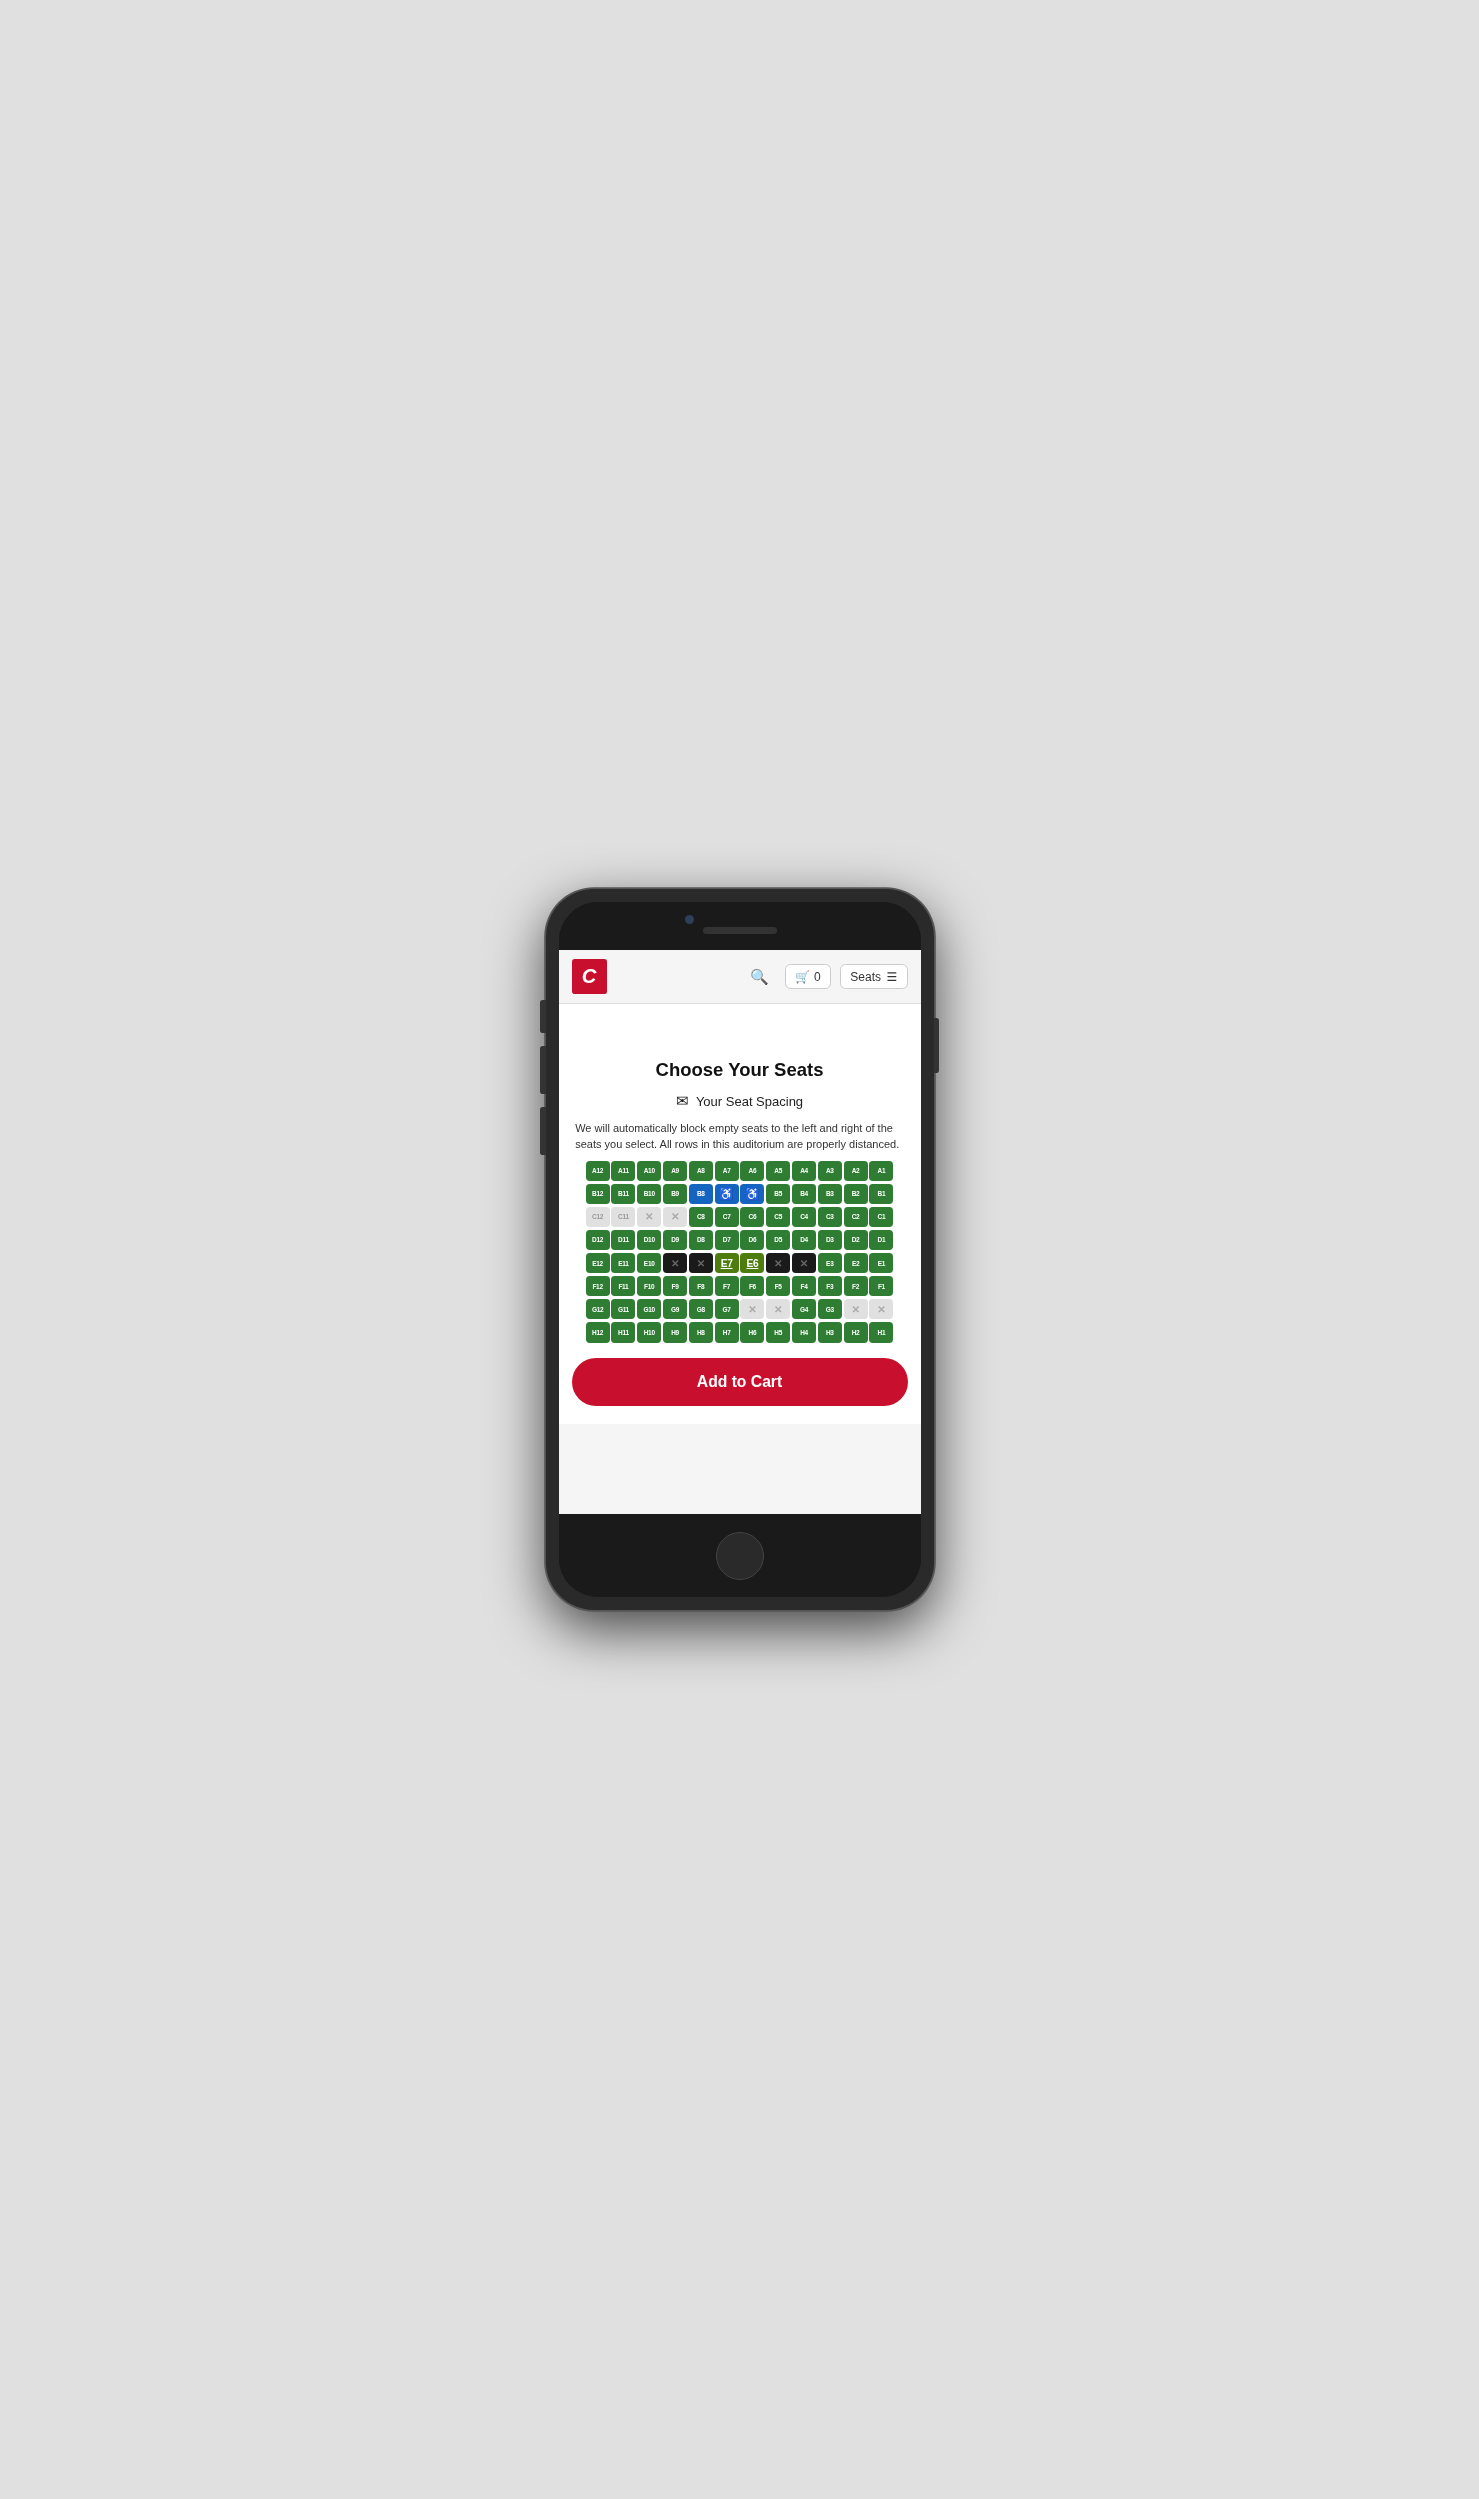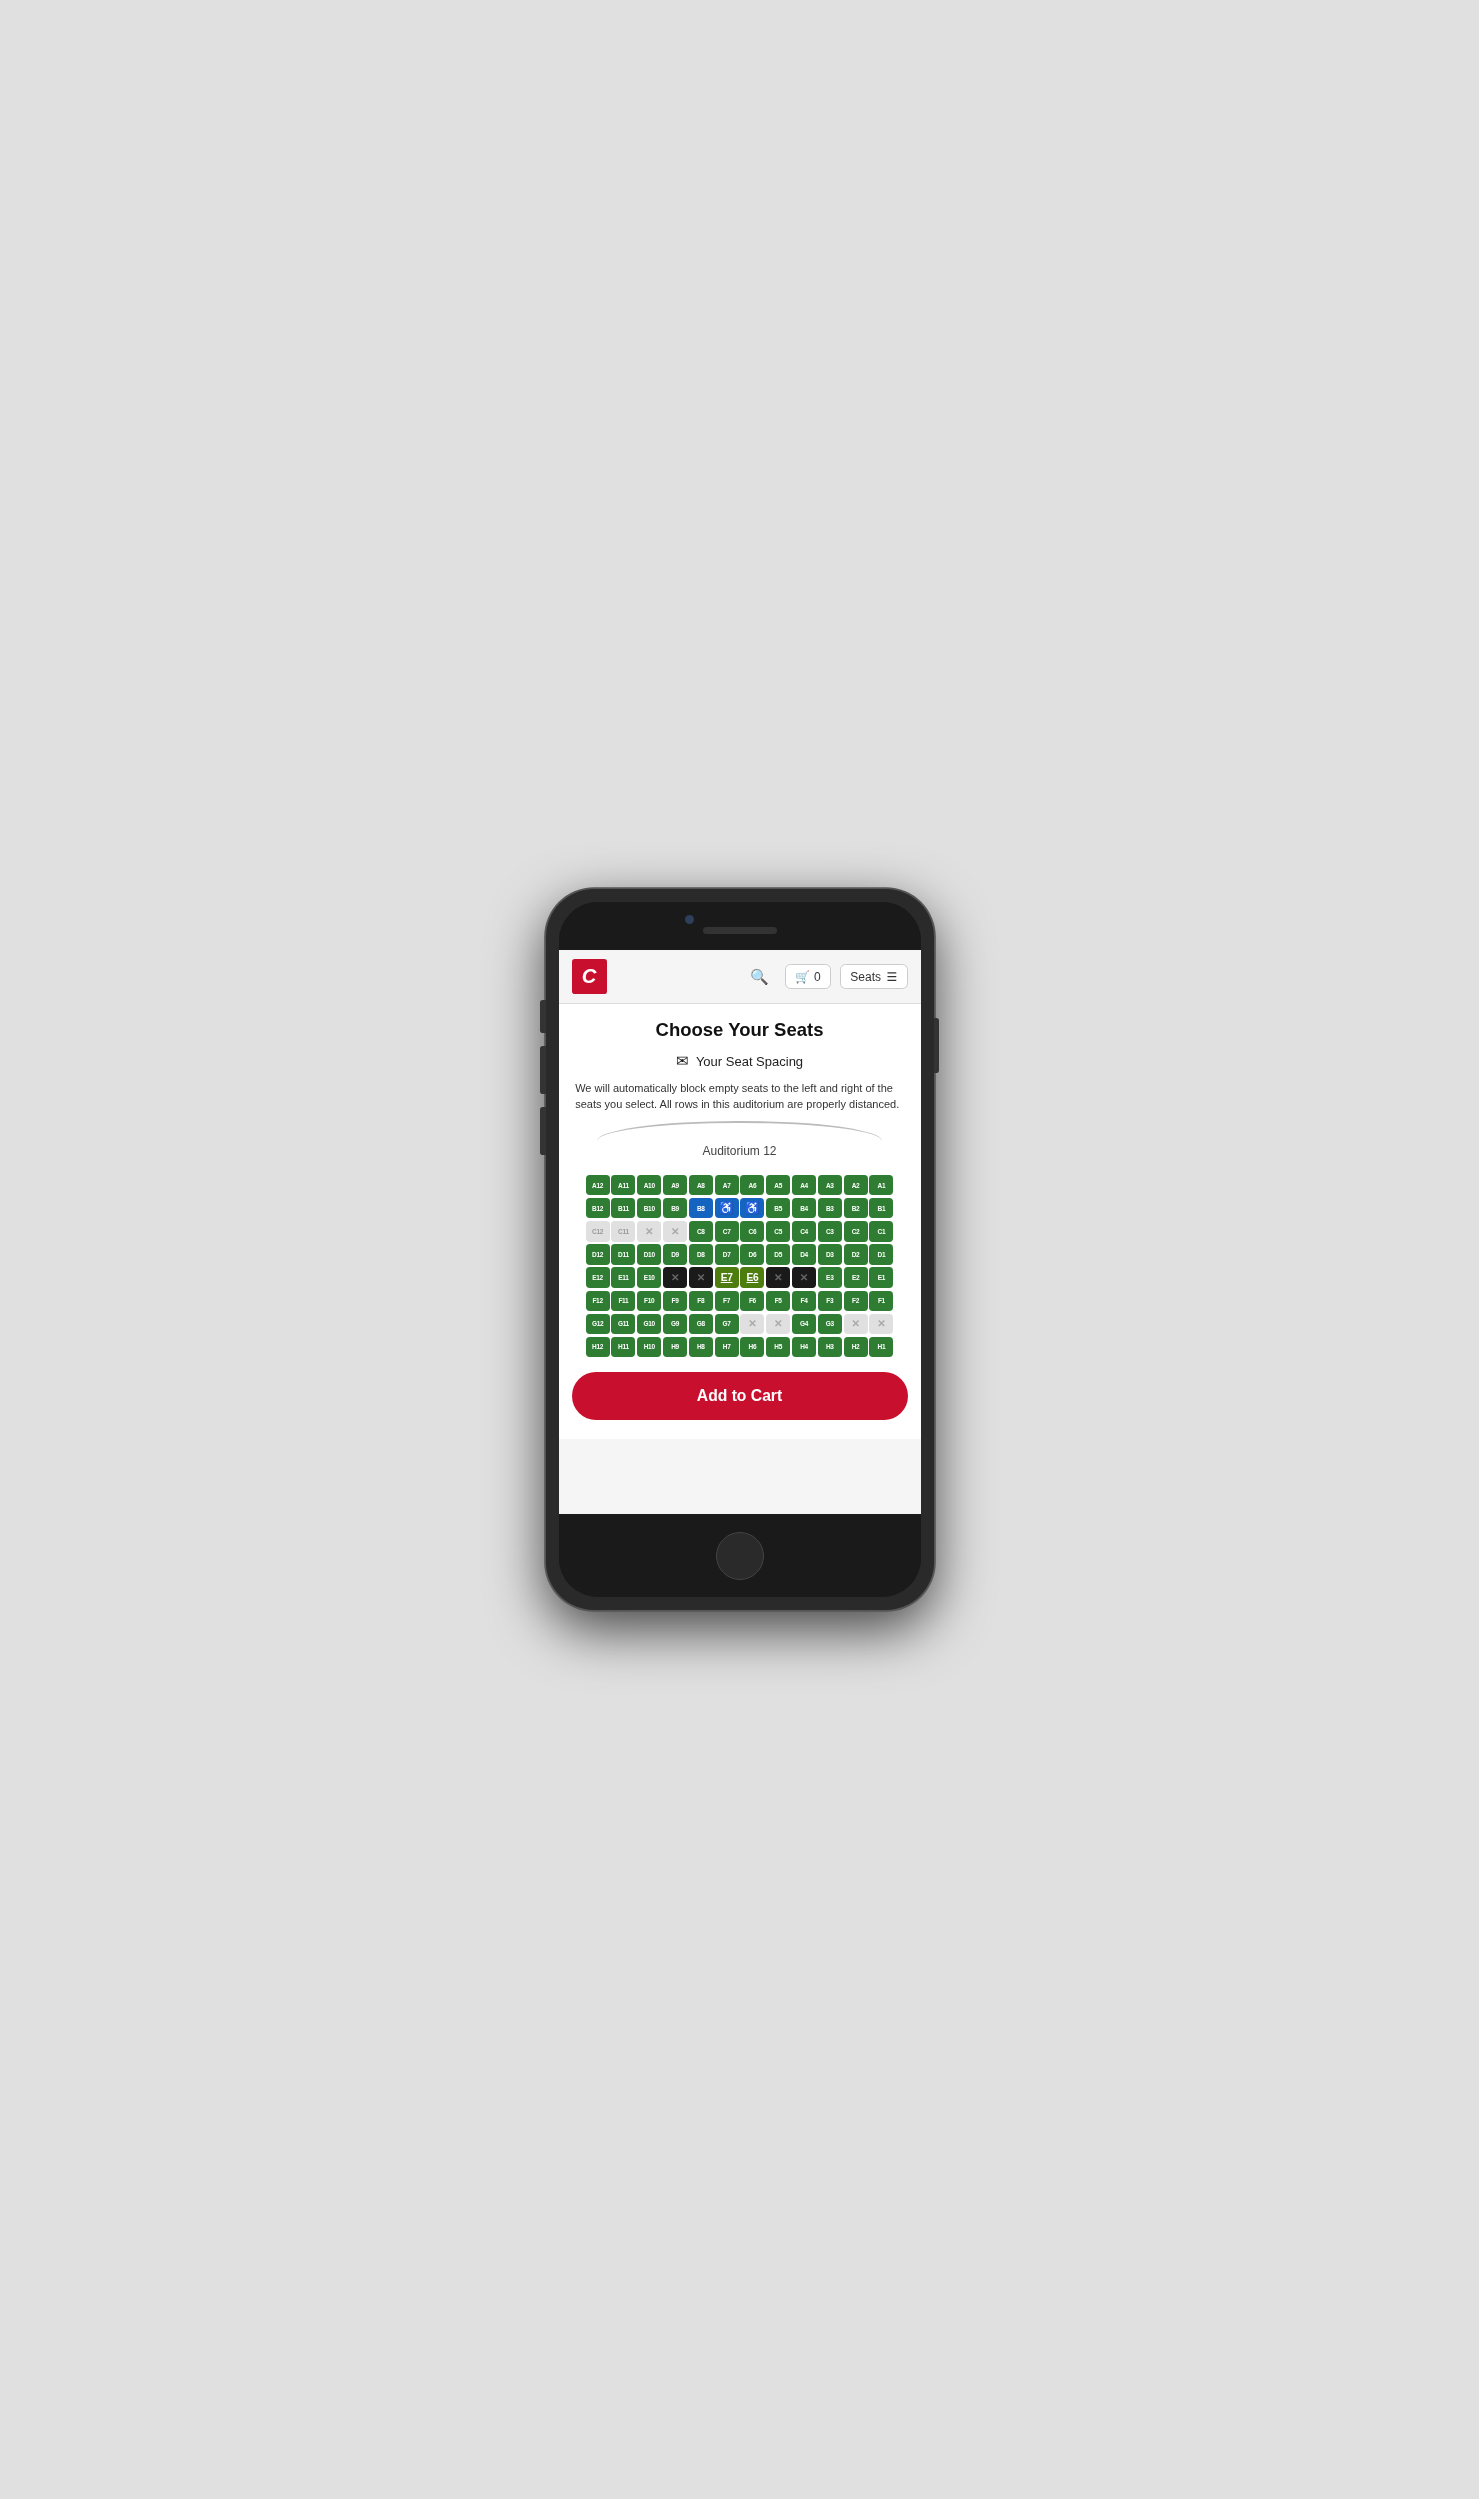--- a/index.html
+++ b/index.html
@@ -196,20 +196,21 @@
       background: white;
       padding: 15px 13px;
     }
 
     .page-title {
       font-size: 18.5px;
       font-weight: 700;
       text-align: center;
       margin-bottom: 11px;
       color: #111;
+      margin-top: 40px;
     }
 
     .safer-spacing {
       display: flex;
       align-items: center;
       justify-content: center;
       gap: 7.4px;
       margin-bottom: 9.2px;
       font-size: 13px;
       color: #222;
@@ -362,24 +363,20 @@
 
         <div class="page-title">Choose Your Seats</div>
 
         <div class="safer-spacing">
           <span class="safer-icon">✉</span>
           <span>Your Seat Spacing</span>
         </div>
 
         <p class="safer-desc">We will automatically block empty seats to the left and right of the seats you select. All rows in this auditorium are properly distanced.</p>
 
-        <div class="stage-area">
-          <div class="stage-curve"></div>
-          <div class="auditorium-label">Auditorium 12</div>
-        </div>
 
         <div class="seat-grid" id="seat-grid-container">
             <div class="seat-row">
               <div class="seat seat-available">A12</div>
               <div class="seat seat-available">A11</div>
               <div class="seat seat-available">A10</div>
               <div class="seat seat-available">A9</div>
               <div class="seat seat-available">A8</div>
               <div class="seat seat-available">A7</div>
               <div class="seat seat-available">A6</div>

